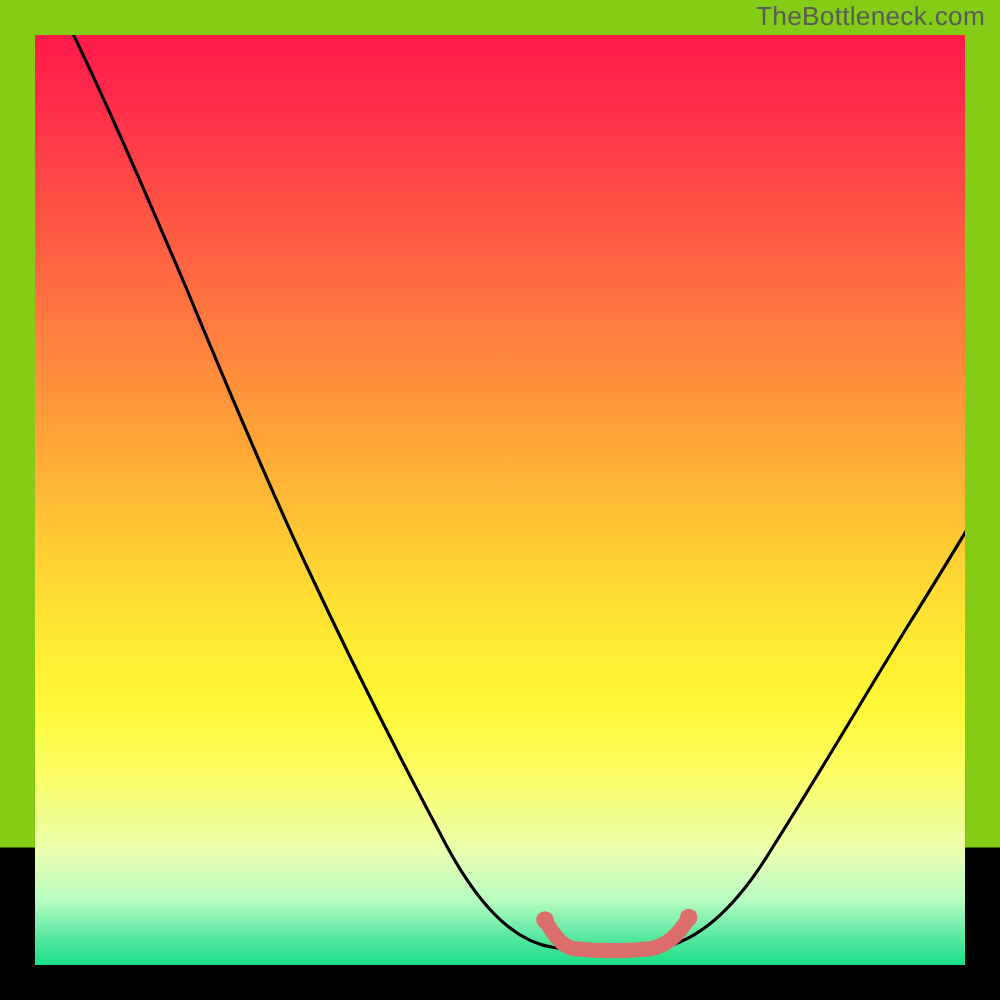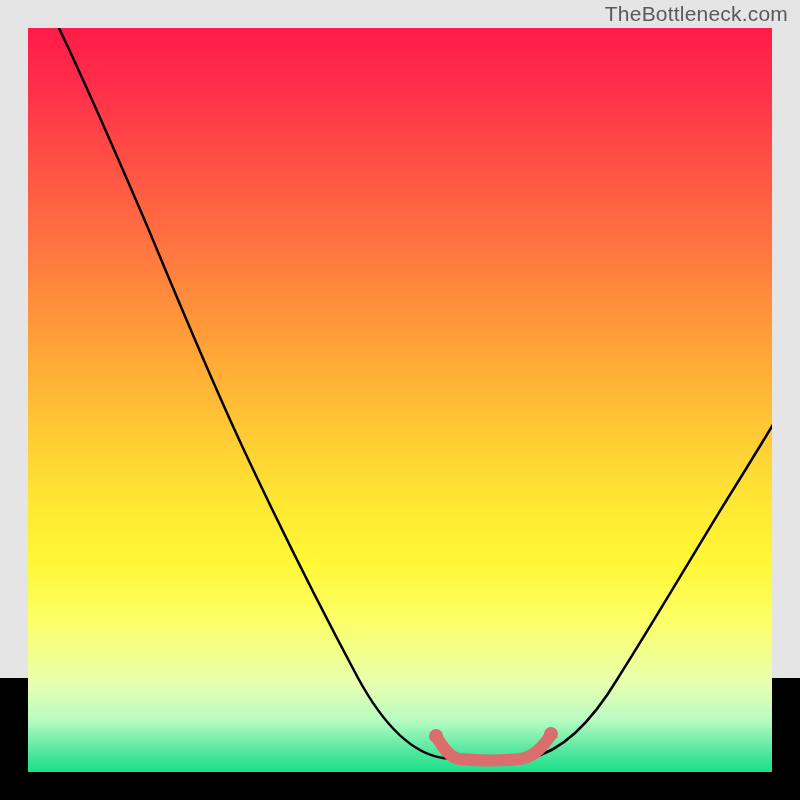--- a/index.html
+++ b/index.html
@@ -1,20 +1,20 @@
 <!DOCTYPE html>
 <html><head>
 <meta charset="utf-8">
 <style>
   * { margin: 0; padding: 0; box-sizing: border-box; }
   html, body { width: 800px; height: 800px; background: #000; overflow: hidden; }
   .container {
     width: 800px;
     height: 678px;
-    background: #e5e5e5;
+    background: #84cc16;
     position: relative;
     text-decoration: underline;
   }
   .watermark {
     position: absolute;
     top: 2px;
     right: 12px;
     font-family: Arial, sans-serif;
     font-size: 21px;
     font-weight: 500;

